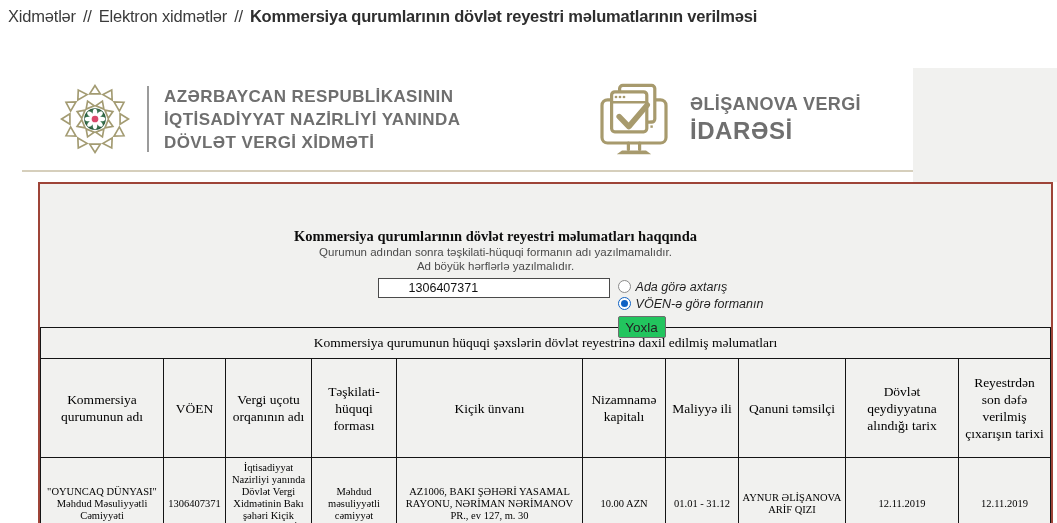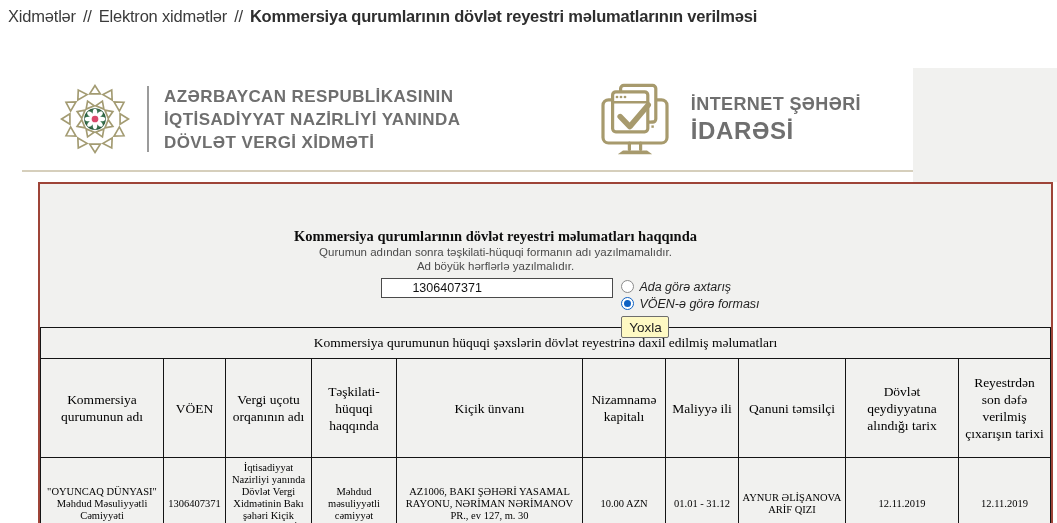--- a/index.html
+++ b/index.html
@@ -59,21 +59,21 @@
     box-sizing:border-box;width:13px;height:13px;border:1px solid #8a8a8a;border-radius:50%;
     background:#fff;margin-right:5px;position:relative;flex:0 0 auto;
   }
   .radio-circle.selected{border-color:#0f62c4;}
   .radio-circle.selected::after{
     content:"";position:absolute;left:2px;top:2px;right:2px;bottom:2px;
     border-radius:50%;background:#0f62c4;
   }
   .radio-label{font-size:12.5px;color:#1f1f1f;}
   .yoxla-btn{
-    margin-top:4px;width:48px;height:22px;border:1px solid #6e6e6e;background:#fef9c3;
+    margin-top:4px;width:48px;height:22px;border:1px solid #6e6e6e;background:#22c55e;
     font-family:"Liberation Sans", sans-serif;font-size:13.5px;color:#222;
     padding:0;cursor:pointer;border-radius:2px;
   }
   
   table.registry{
     border-collapse:collapse;width:1011px;table-layout:fixed;
     font-family:"Liberation Serif", serif;color:#000;background:#f1f1ef;
   }
   table.registry td,table.registry th{border:1px solid #141414;}
   .t-title-cell{height:28px;font-size:13.5px;font-weight:normal;text-align:center;}
@@ -160,21 +160,21 @@
           <circle cx="37.5" cy="22.5" r="1.7" fill="#a79a6d" stroke="none"></circle>
           <rect x="70.5" y="52" width="3" height="3" fill="#a79a6d" stroke="none"></rect>
           <rect x="70.5" y="58" width="3" height="3" fill="#a79a6d" stroke="none"></rect>
           <path d="M31.5 47 L43.5 59.5 L66.5 32.5" stroke-width="7"></path>
           <line x1="43" y1="80" x2="43" y2="88"></line>
           <line x1="57" y1="80" x2="57" y2="88"></line>
           <path d="M35 89.5 L65 89.5 L71.5 94 L28.5 94 Z" fill="#a79a6d" stroke="none"></path>
         </svg>
       </div>
       <div class="portal-text">
-        <div class="l1">İNTERNET ŞƏHƏRİ</div>
+        <div class="l1">ƏLİŞANOVA VERGİ</div>
         <div class="l2">İDARƏSİ</div>
       </div>
     </div>
   </div>
   <div class="header-filler"></div>
 </div>
 
 <div class="form-container">
   <div class="form-section">
     <div class="form-texts">
@@ -184,21 +184,21 @@
     </div>
     <div class="input-row">
       <input class="search-input" type="text" value="1306407371" style="">
       <div class="radio-col">
         <div class="radio-row">
           <span class="radio-circle"></span>
           <span class="radio-label">Ada görə axtarış</span>
         </div>
         <div class="radio-row">
           <span class="radio-circle selected"></span>
-          <span class="radio-label">VÖEN-ə görə forması</span>
+          <span class="radio-label">VÖEN-ə görə formanın</span>
         </div>
         <button class="yoxla-btn">Yoxla</button>
       </div>
     </div>
   </div>
 
   <table class="registry">
     <colgroup>
       <col style="width:123px">
         <col style="width:62px">
@@ -212,21 +212,21 @@
       <col style="width:92px">
     </colgroup>
     <tbody>
         <tr>
       <td class="t-title-cell" colspan="10">Kommersiya qurumunun hüquqi şəxslərin dövlət reyestrinə daxil edilmiş məlumatları</td>
     </tr>
     <tr>
       <th class="t-col">Kommersiya qurumunun adı</th>
       <th class="t-col">VÖEN</th>
       <th class="t-col">Vergi uçotu orqanının adı</th>
-      <th class="t-col">Təşkilati-hüquqi haqqında</th>
+      <th class="t-col">Təşkilati-hüquqi forması</th>
       <th class="t-col">Kiçik ünvanı</th>
       <th class="t-col">Nizamnamə kapitalı</th>
       <th class="t-col">Maliyyə ili</th>
       <th class="t-col">Qanuni təmsilçi</th>
       <th class="t-col">Dövlət qeydiyyatına alındığı tarix</th>
       <th class="t-col">Reyestrdən son dəfə verilmiş çıxarışın tarixi</th>
     </tr>
     <tr>
       <td class="t-cell">"OYUNCAQ DÜNYASI" Məhdud Məsuliyyətli Cəmiyyəti</td>
       <td class="t-cell">1306407371</td>

